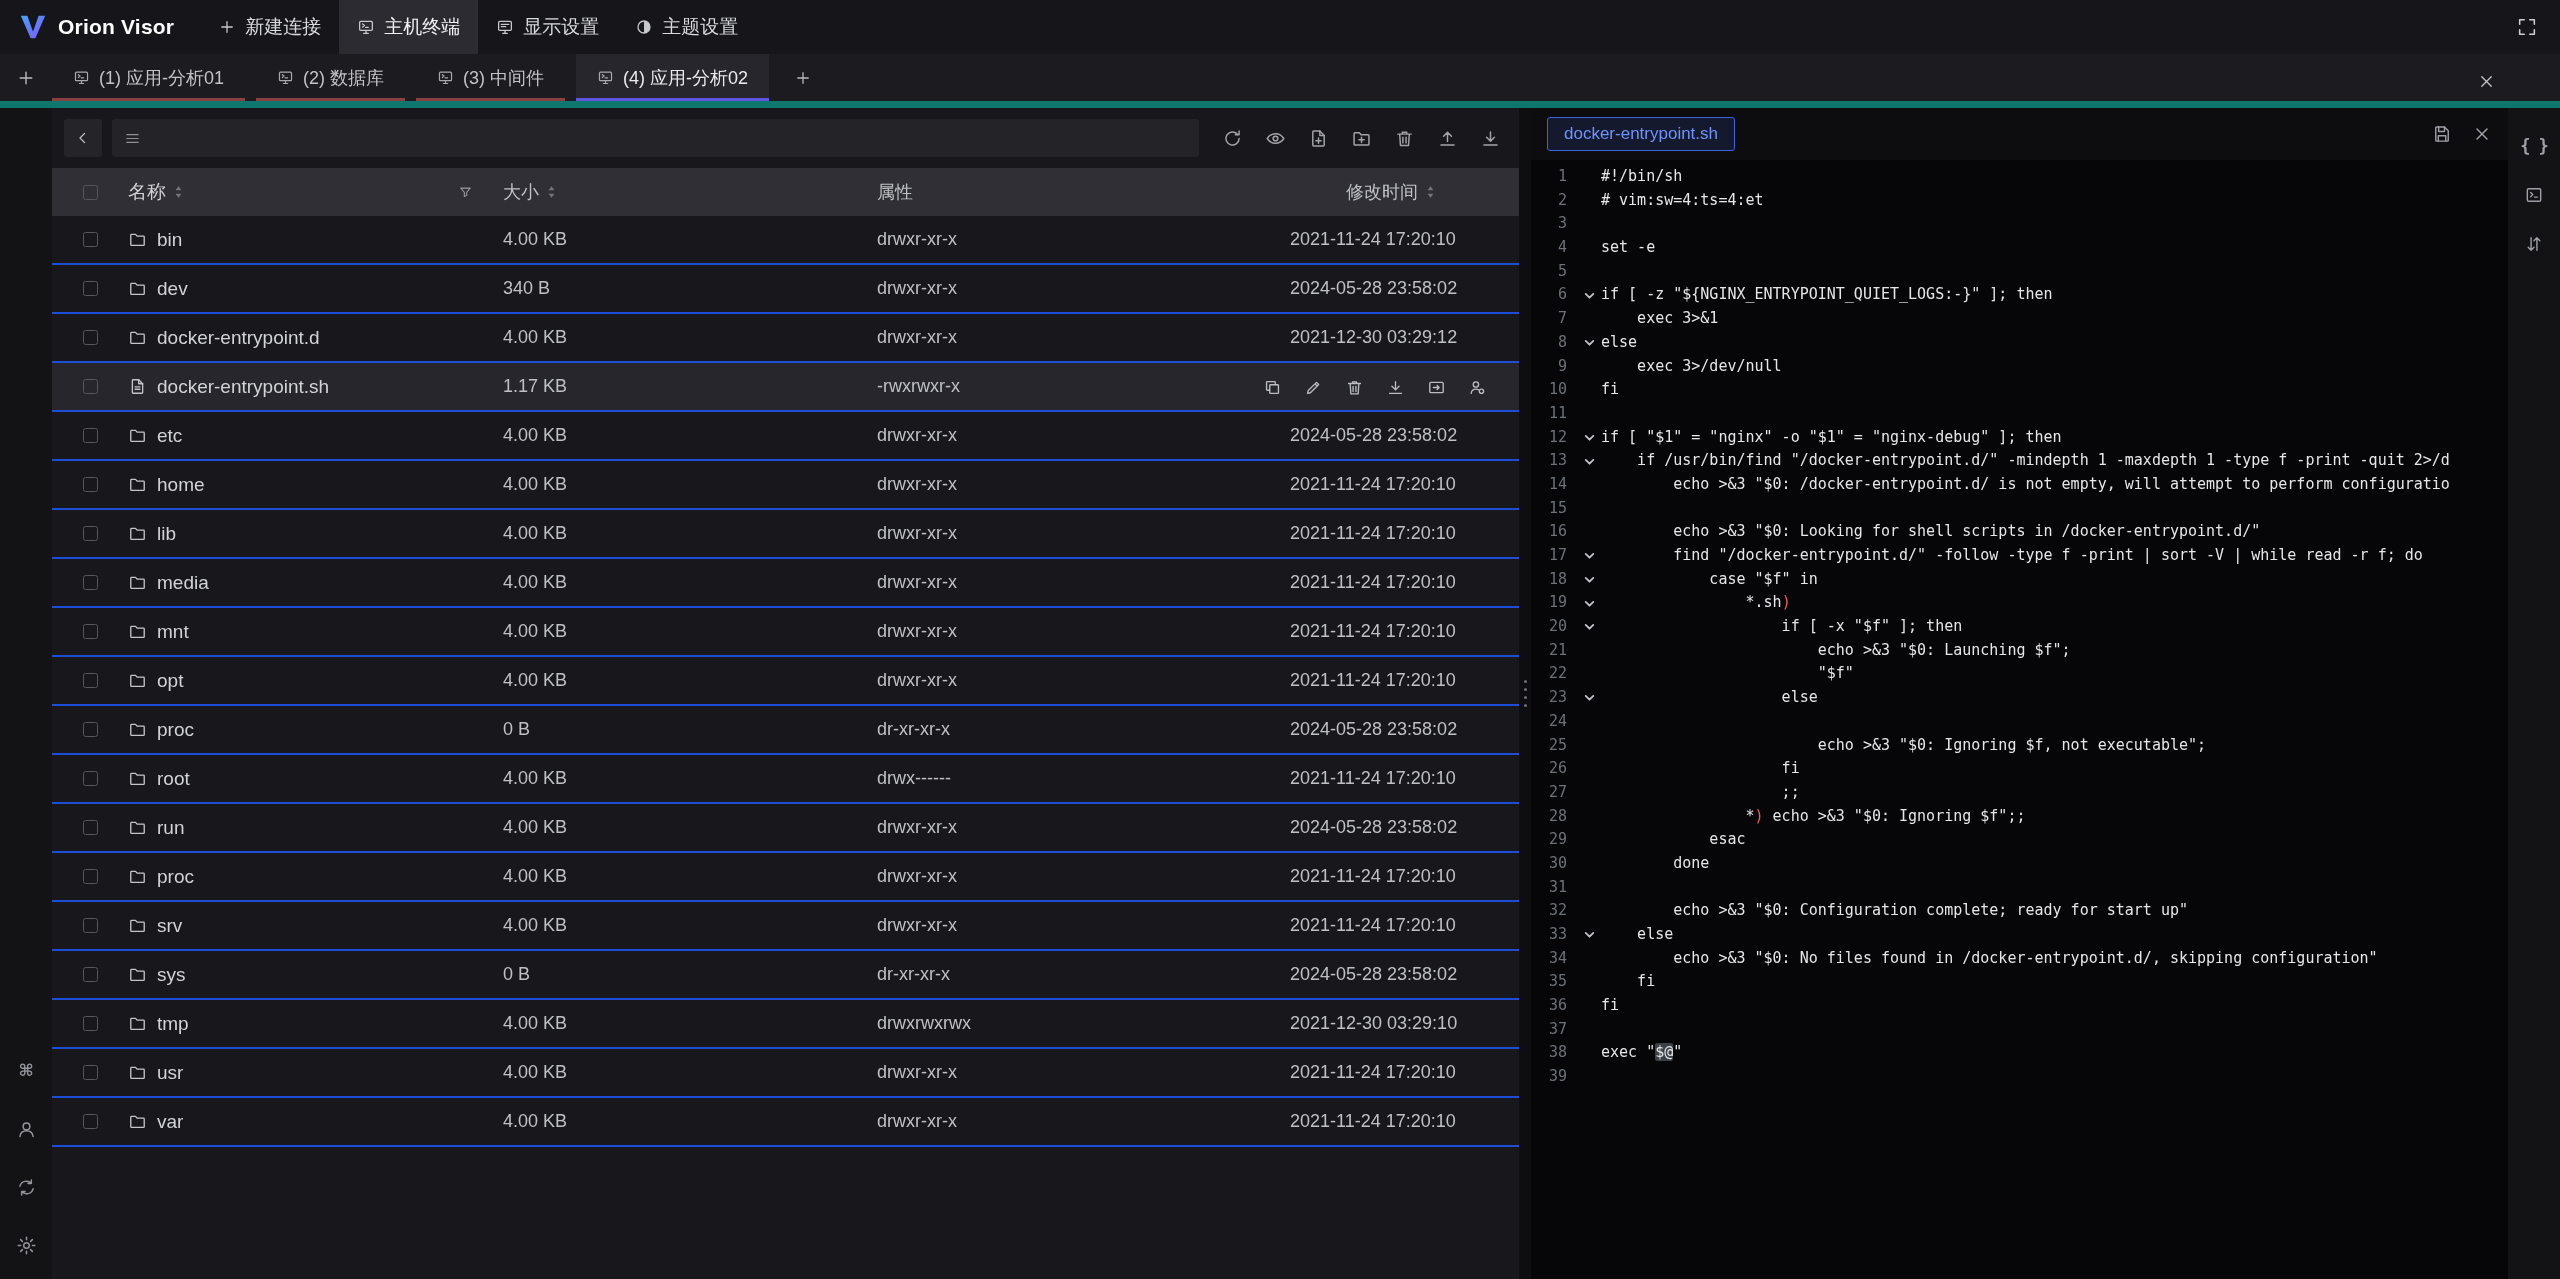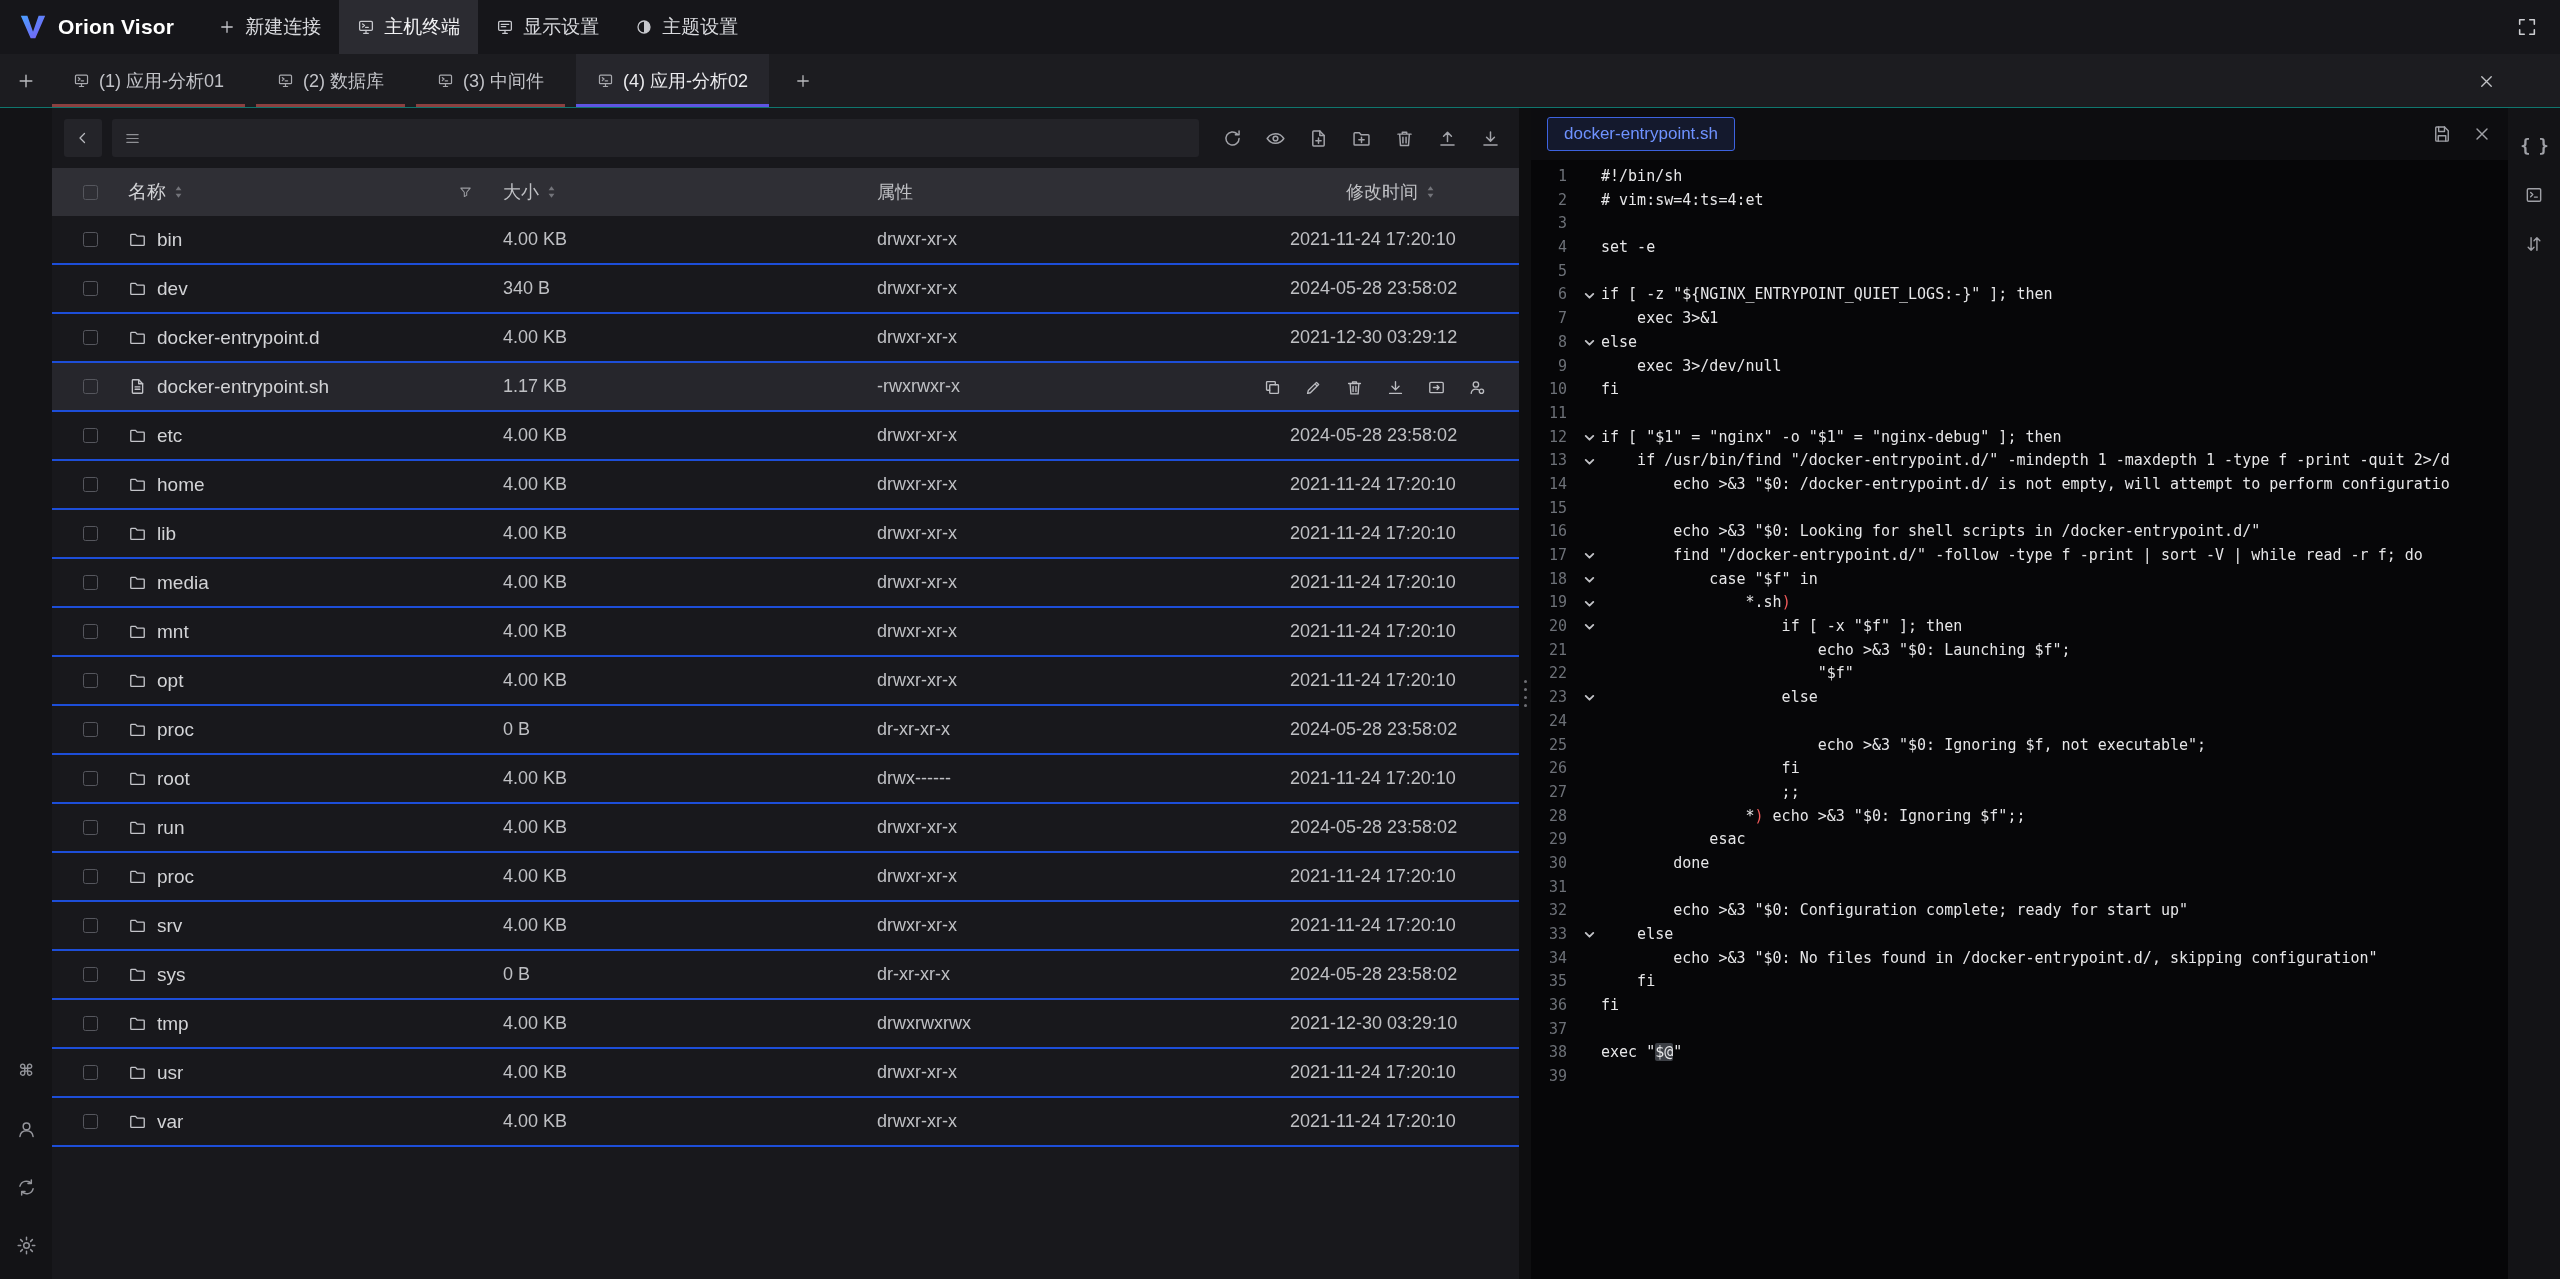--- a/index.html
+++ b/index.html
@@ -18,21 +18,21 @@
   .nav-item { display:flex; align-items:center; gap:9px; padding:0 18px; height:54px;
     color:#d9dade; font-size:19px; cursor:pointer; }
   .nav-item .mi-icon { width:18px; height:18px; color:#c7c8cd; }
   .nav-item .mi-icon svg { width:18px; height:18px; }
   .nav-item.active { background:#2b2b31; color:#f2f2f4; }
   .nav-right { margin-left:auto; margin-right:22px; color:#cccdd1; }
   .nav-right svg { width:22px; height:22px; }
 
   
   .tabbar { position:absolute; left:0; top:54px; width:2560px; height:54px; background:#1c1c20;
-    display:flex; align-items:stretch; border-bottom:1px solid #0f766e; }
+    display:flex; align-items:stretch; border-bottom:7px solid #0f766e; }
   .rail-plus { width:52px; display:flex; align-items:center; justify-content:center; color:#b9babe; }
   .rail-plus svg { width:20px; height:20px; }
   .stabs { display:flex; align-items:stretch; }
   .stab { position:relative; display:flex; align-items:center; gap:9px; padding:0 21px; margin-right:11px;
     color:#c2c3c8; font-size:18px; cursor:pointer; }
   .stab .tab-mon { width:17px; height:17px; color:#a8a9ae; }
   .stab .tab-mon svg { width:17px; height:17px; }
   .stab.active { background:#26262c; color:#ebebee; }
   .tab-line { position:absolute; left:0; right:0; bottom:0; height:3px; }
   .stab-add { display:flex; align-items:center; justify-content:center; width:46px; color:#b9babe; cursor:pointer; }

